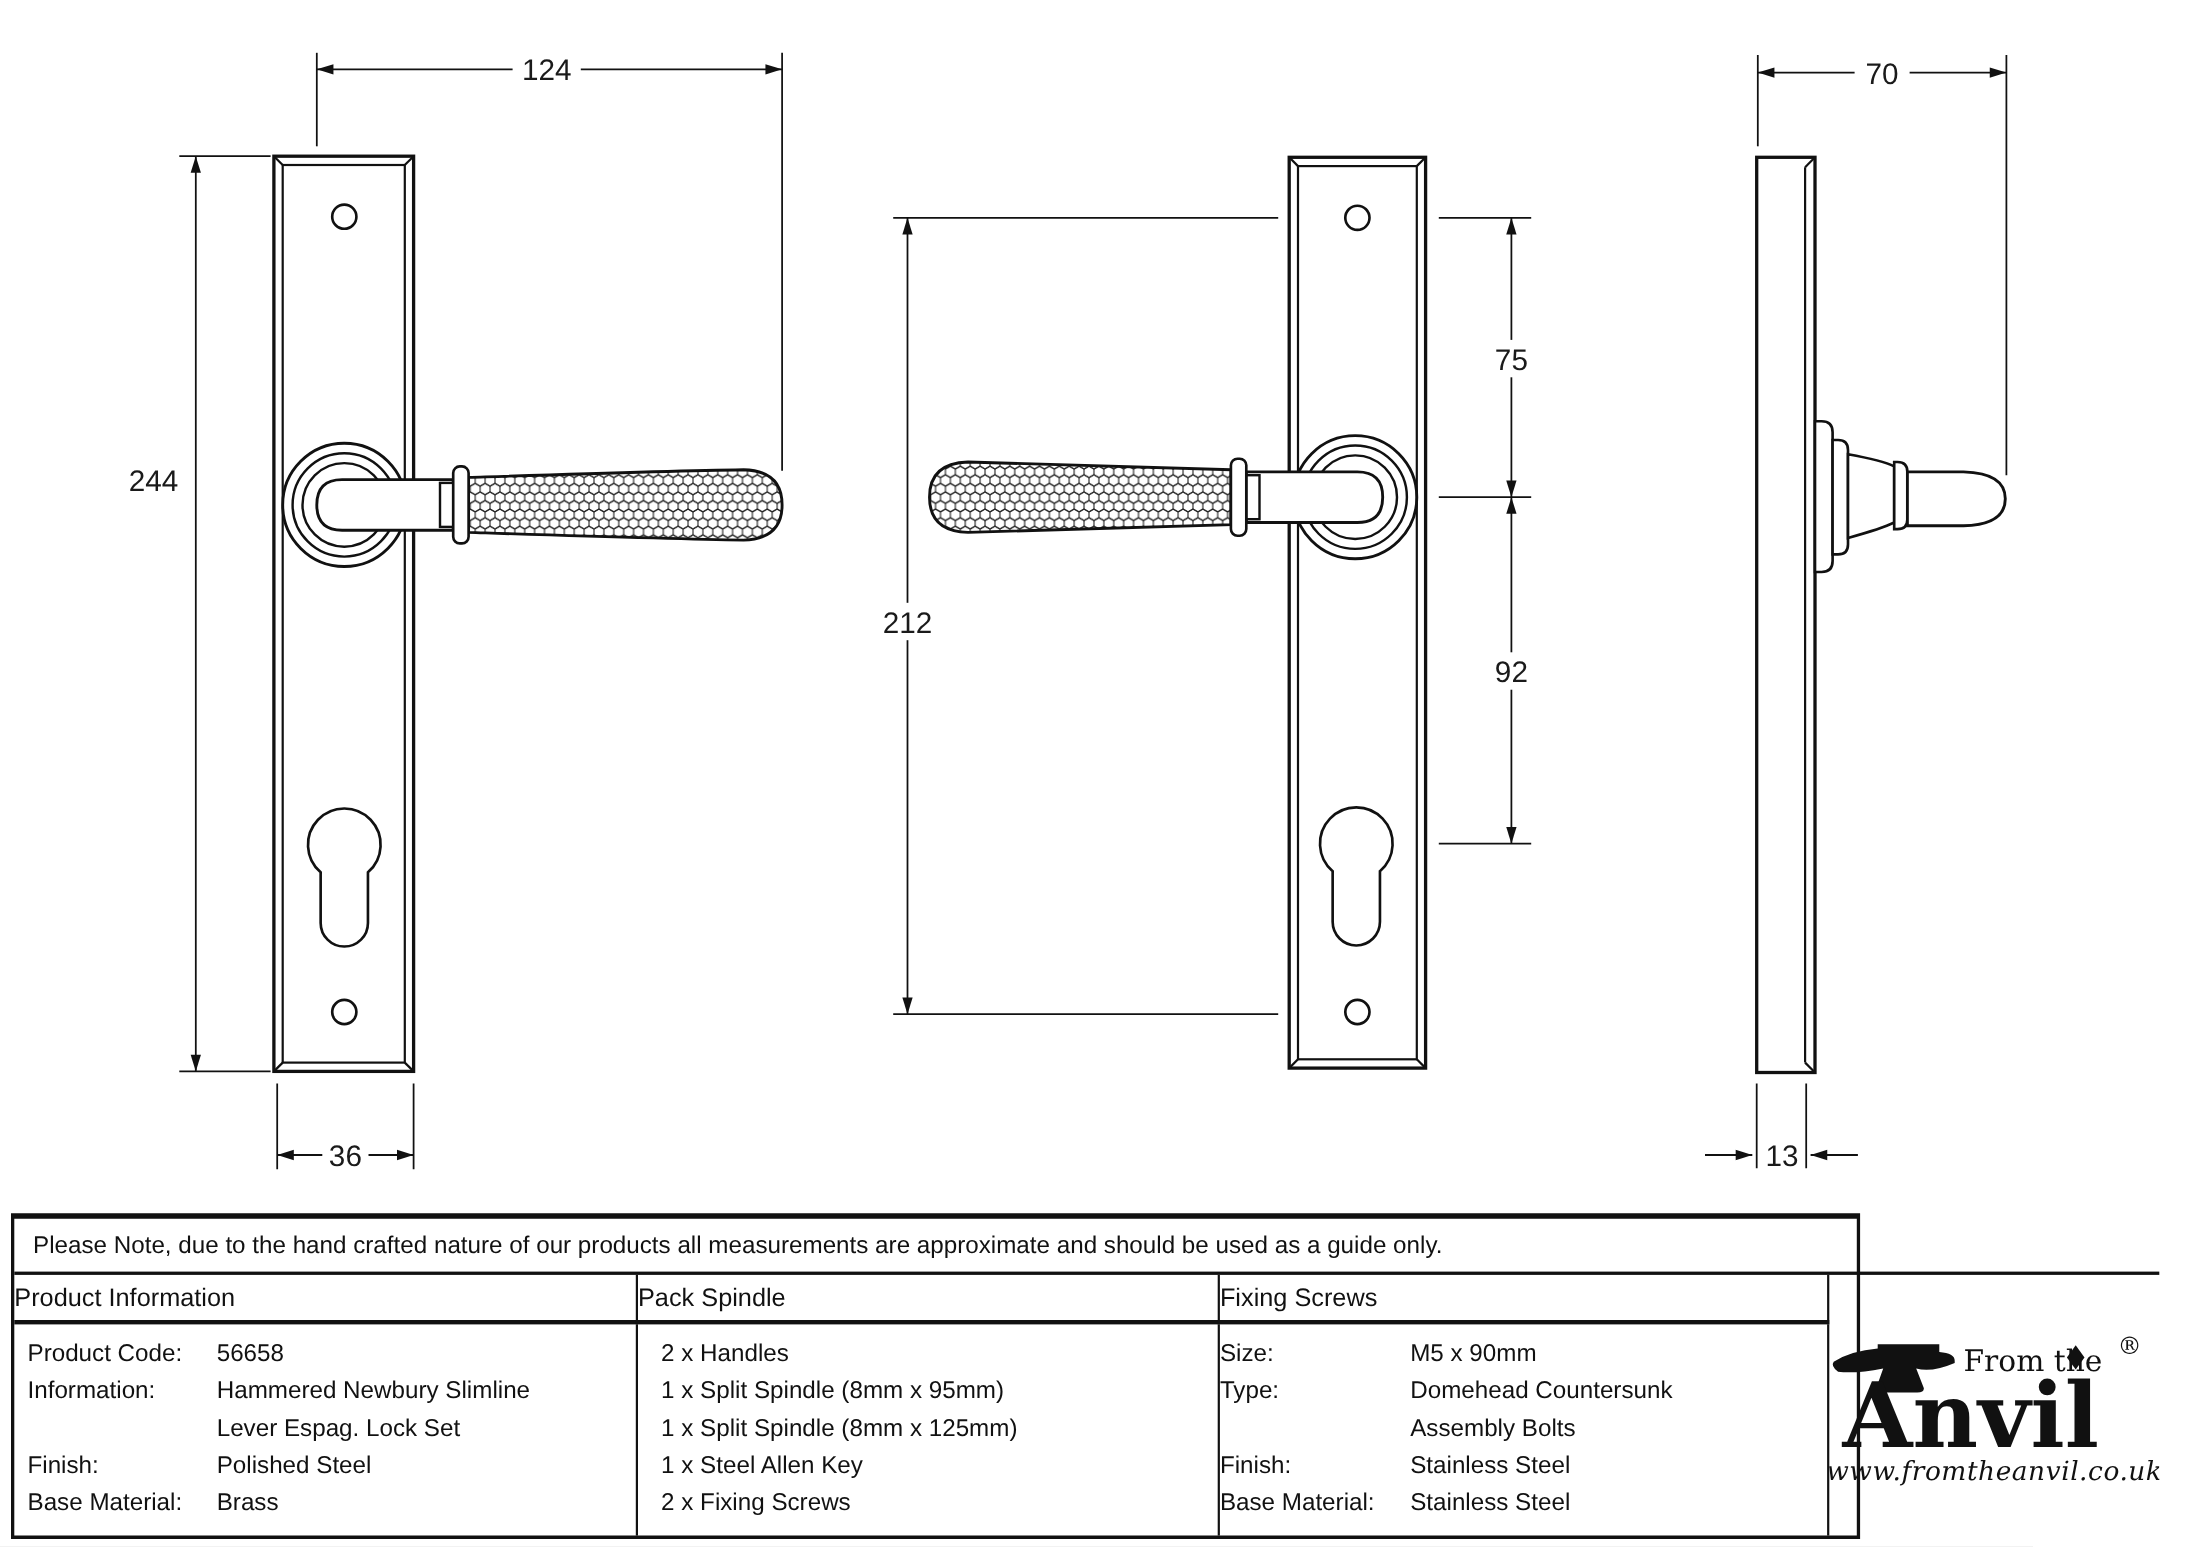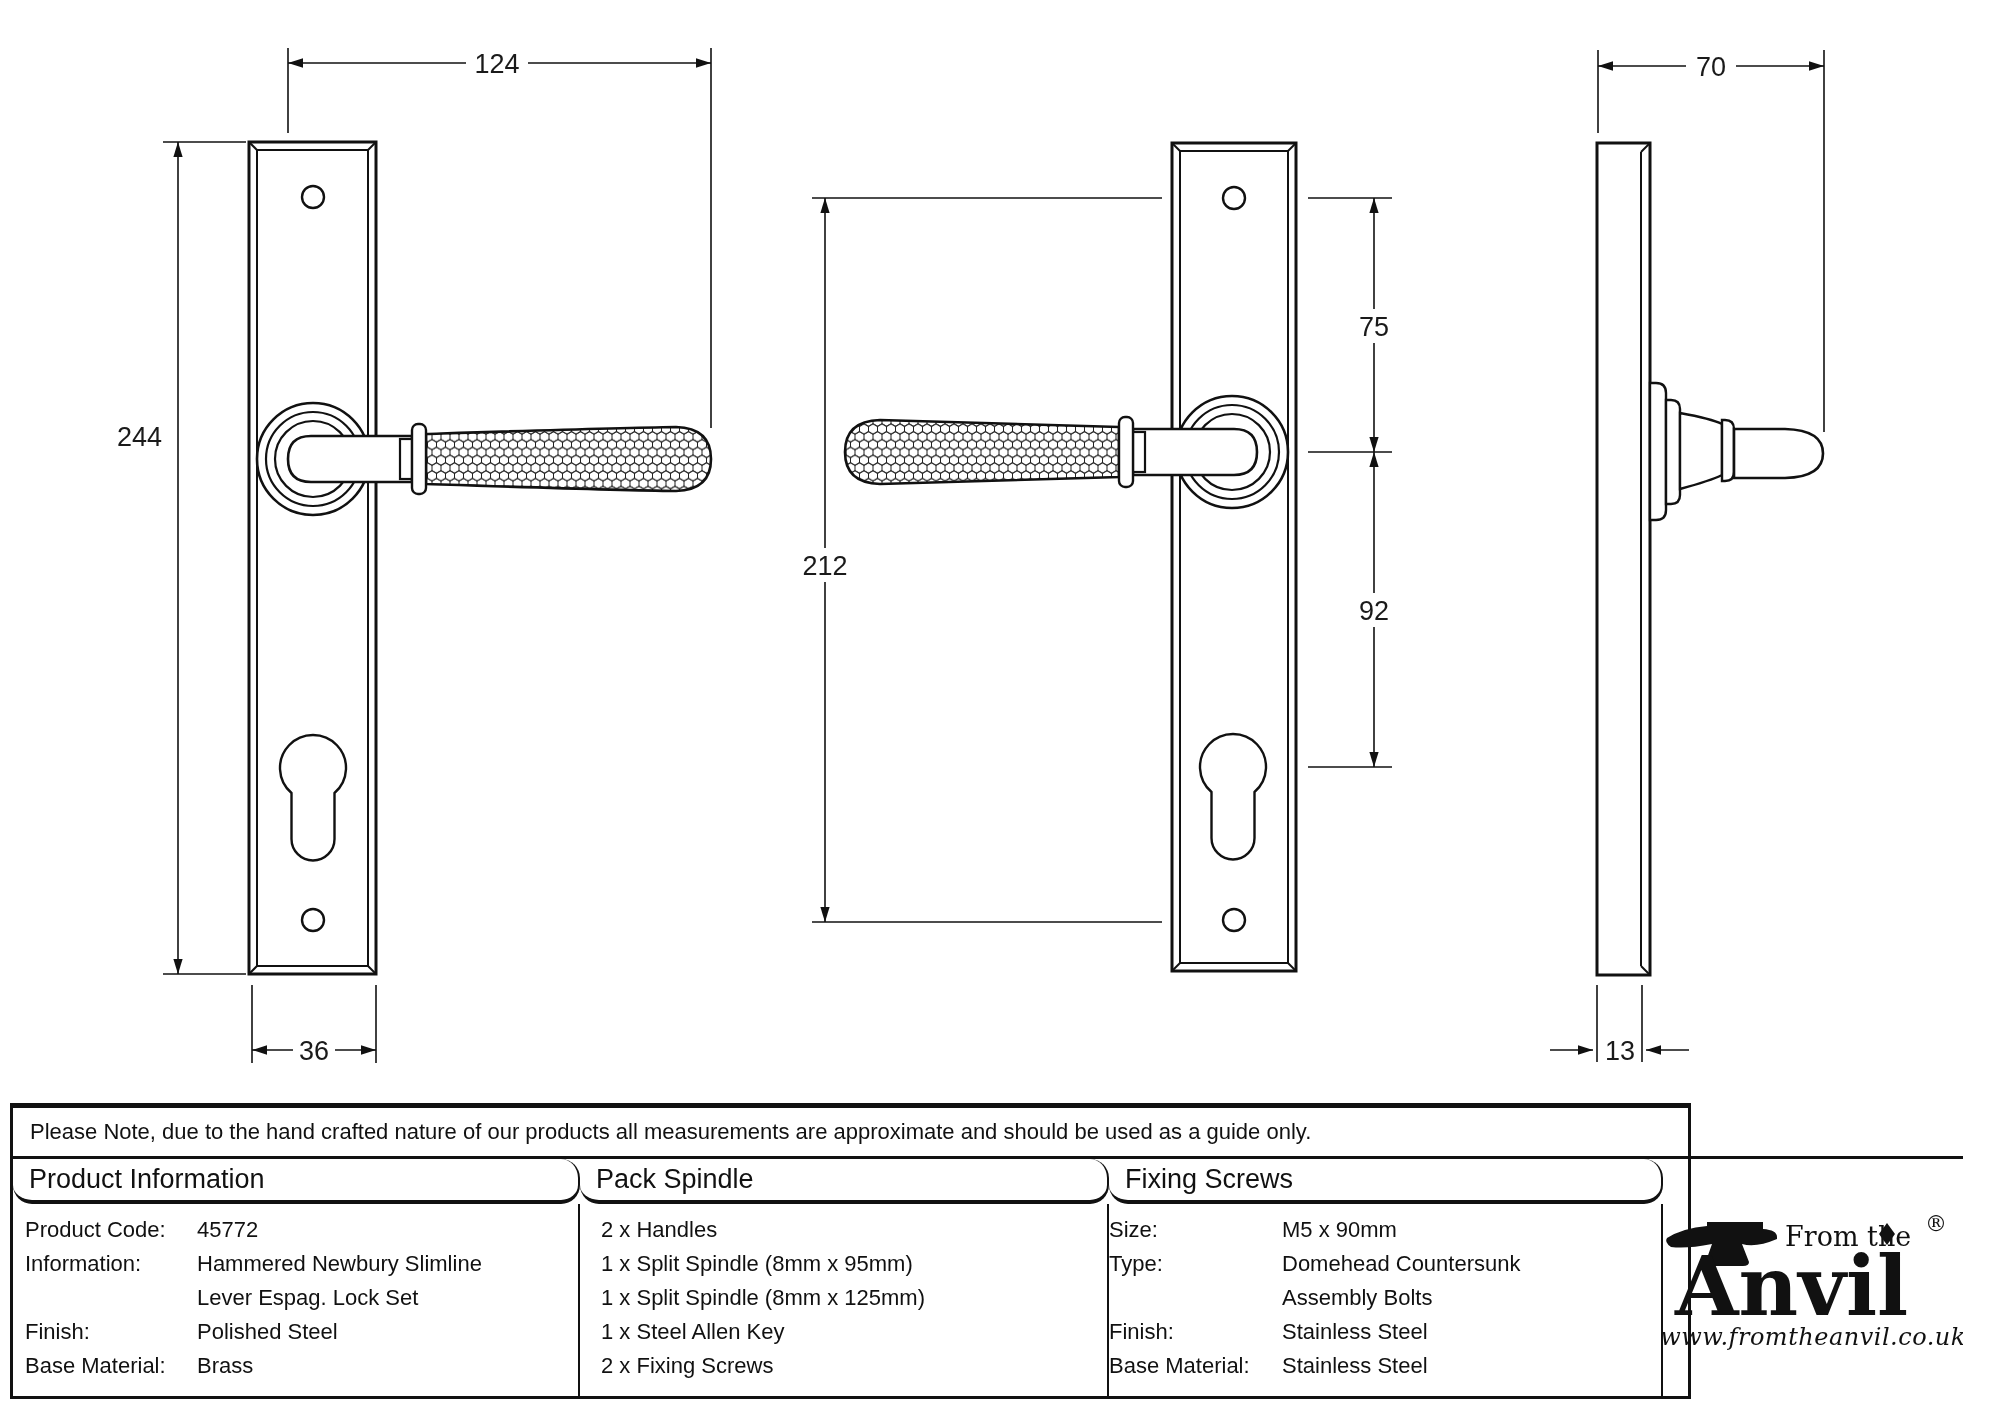--- a/index.html
+++ b/index.html
@@ -9,21 +9,21 @@
   svg text{font-family:"Liberation Sans",sans-serif;fill:#1a1a1a;}
   .dim-label{font-size:27px;}
   
   .spec{position:absolute;left:10px;top:1103px;width:1681px;height:296px;
         border:3px solid #111;border-top-width:5px;box-sizing:border-box;
         display:grid;grid-template-columns:567px 529px 554px 1fr;
         grid-template-rows:51px 45px 1fr;font-size:22px;}
   .note-cell{grid-column:1/5;border-bottom:3px solid #111;display:flex;align-items:center;
              padding-left:17px;box-sizing:border-box;}
   .hdr{border-bottom:4px solid #111;border-right:2.5px solid #111;display:flex;align-items:center;
-       padding-left:16px;box-sizing:border-box;font-size:27px;border-radius:19px;}
+       box-sizing:border-box;font-size:23px;}
   .cell{border-right:2.5px solid #111;box-sizing:border-box;padding-top:9px;}
   .kv{display:grid;grid-template-columns:172px 1fr;line-height:34px;padding-left:12px;}
   .kv3{display:grid;grid-template-columns:173px 1fr;line-height:34px;}
   .list{line-height:34px;padding-left:21px;}
   .logo-cell{grid-row:2/4;grid-column:4;display:flex;align-items:center;justify-content:center;}
   .logo-svg text{fill:#111;}
   .logo-fromthe{font-family:"DejaVu Serif","Liberation Serif",serif;font-size:27px;}
   .logo-name{font-family:"DejaVu Serif","Liberation Serif",serif;font-size:82px;font-weight:bold;}
   .logo-reg{font-family:"DejaVu Serif","Liberation Serif",serif;font-size:22px;}
   .logo-url{font-family:"DejaVu Serif","Liberation Serif",serif;font-style:italic;font-size:24px;letter-spacing:.5px;}
@@ -216,21 +216,21 @@
         <polygon fill="#111" points="224,30 232,41 224,52 216,41"></polygon>
         <text class="logo-name" x="12" y="122">Anvil</text>
         <text class="logo-reg" x="262" y="38">®</text>
         <text class="logo-url" x="150" y="152" text-anchor="middle">www.fromtheanvil.co.uk</text>
       </svg>
     </div>
 
     <div class="cell">
       <div class="kv">
         <span>Product Code:</span>
-        <span>45772</span>
+        <span>56658</span>
         <span>Information:</span>
         <span>Hammered Newbury Slimline</span>
         <span></span>
         <span>Lever Espag. Lock Set</span>
         <span>Finish:</span>
         <span>Polished Steel</span>
         <span>Base Material:</span>
         <span>Brass</span>
       </div>
     </div>

